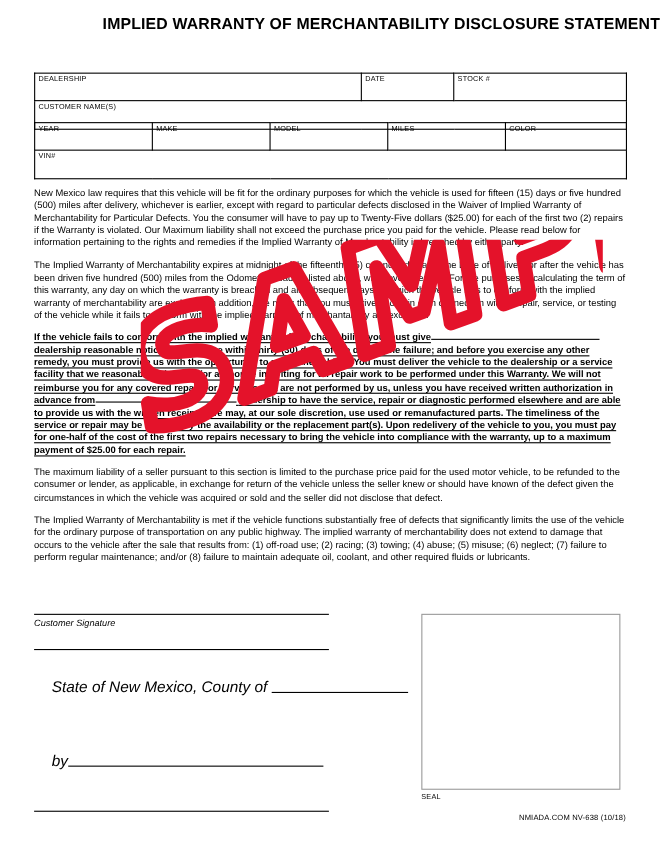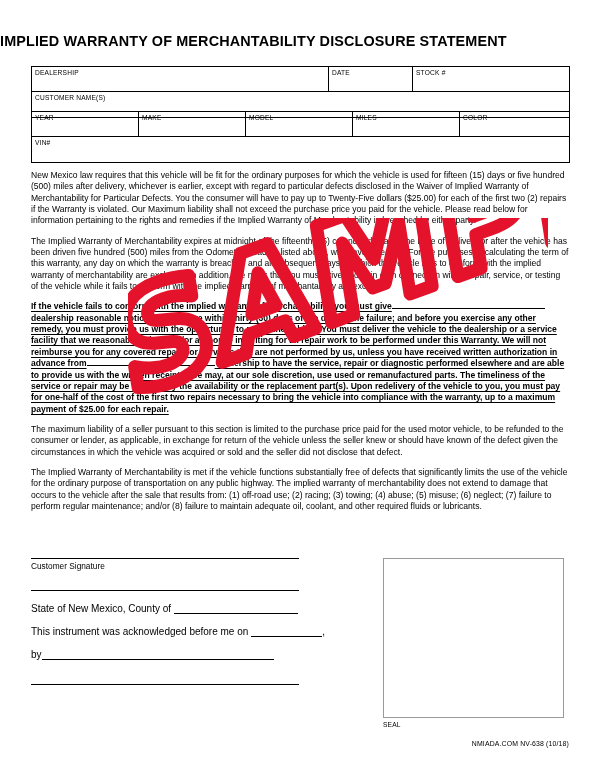--- a/index.html
+++ b/index.html
@@ -18,26 +18,26 @@
   .page {
     position: relative;
     width: 600px;
     height: 776px;
     box-sizing: border-box;
     padding: 0;
   }
 
   
   .doc-title {
-    text-align: left;
+    text-align: right;
     font-size: 14.4px;
     font-weight: bold;
     letter-spacing: 0.15px;
     margin: 0;
-    padding-top: 33px;
+    padding-top: 14px;
   }
 
   
   .info-table {
     position: absolute;
     left: 31px;
     top: 66px;
     width: 538px;
     border-collapse: collapse;
     table-layout: fixed;
@@ -83,39 +83,40 @@
   .fill-b { width: 128px; }
 
   
   .sig-block {
     position: absolute;
     left: 31px;
     top: 534px;
     width: 300px;
     font-size: 8.3px;
     line-height: 11px;
+    font-style: italic;
   }
   .sig-rule {
     border-top: 1px solid #000000;
     height: 0;
     width: 268px;
     margin: 0;
   }
   .sig-label {
     margin: 2px 0 0 0;
     font-size: 8.3px;
   }
   .gap-lg { height: 24px; }
   .gap-md { height: 18px; }
   .gap-sm { height: 12px; }
 
   .sig-line-row {
-    margin: 0;
+    margin: 16px;
     padding: 0;
-    font-size: 10px;
+    font-size: 14px;
     white-space: nowrap;
   }
   .ul-inline {
     display: inline-block;
     border-bottom: 1px solid #000;
     height: 9px;
     vertical-align: bottom;
   }
   .ul-county { width: 124px; }
   .ul-ack { width: 71px; }
@@ -246,21 +247,20 @@
     <div class="sig-rule"></div>
     <p class="sig-label">Customer Signature</p>
 
     <div class="gap-md"></div>
     <div class="sig-rule"></div>
 
     <div class="gap-sm"></div>
     <p class="sig-line-row"><span>State of New Mexico, County of</span> <span class="ul-inline ul-county"></span></p>
 
     <div class="gap-sm"></div>
-    <p class="sig-line-row"><span>This instrument was acknowledged before me on</span> <span class="ul-inline ul-ack"></span><span>,</span></p>
 
     <div class="gap-sm"></div>
     <p class="sig-line-row"><span>by</span><span class="ul-inline ul-by"></span></p>
 
     <div class="gap-lg"></div>
     <div class="sig-rule"></div>
 
   </div>
 
   <div class="seal-box"></div>

